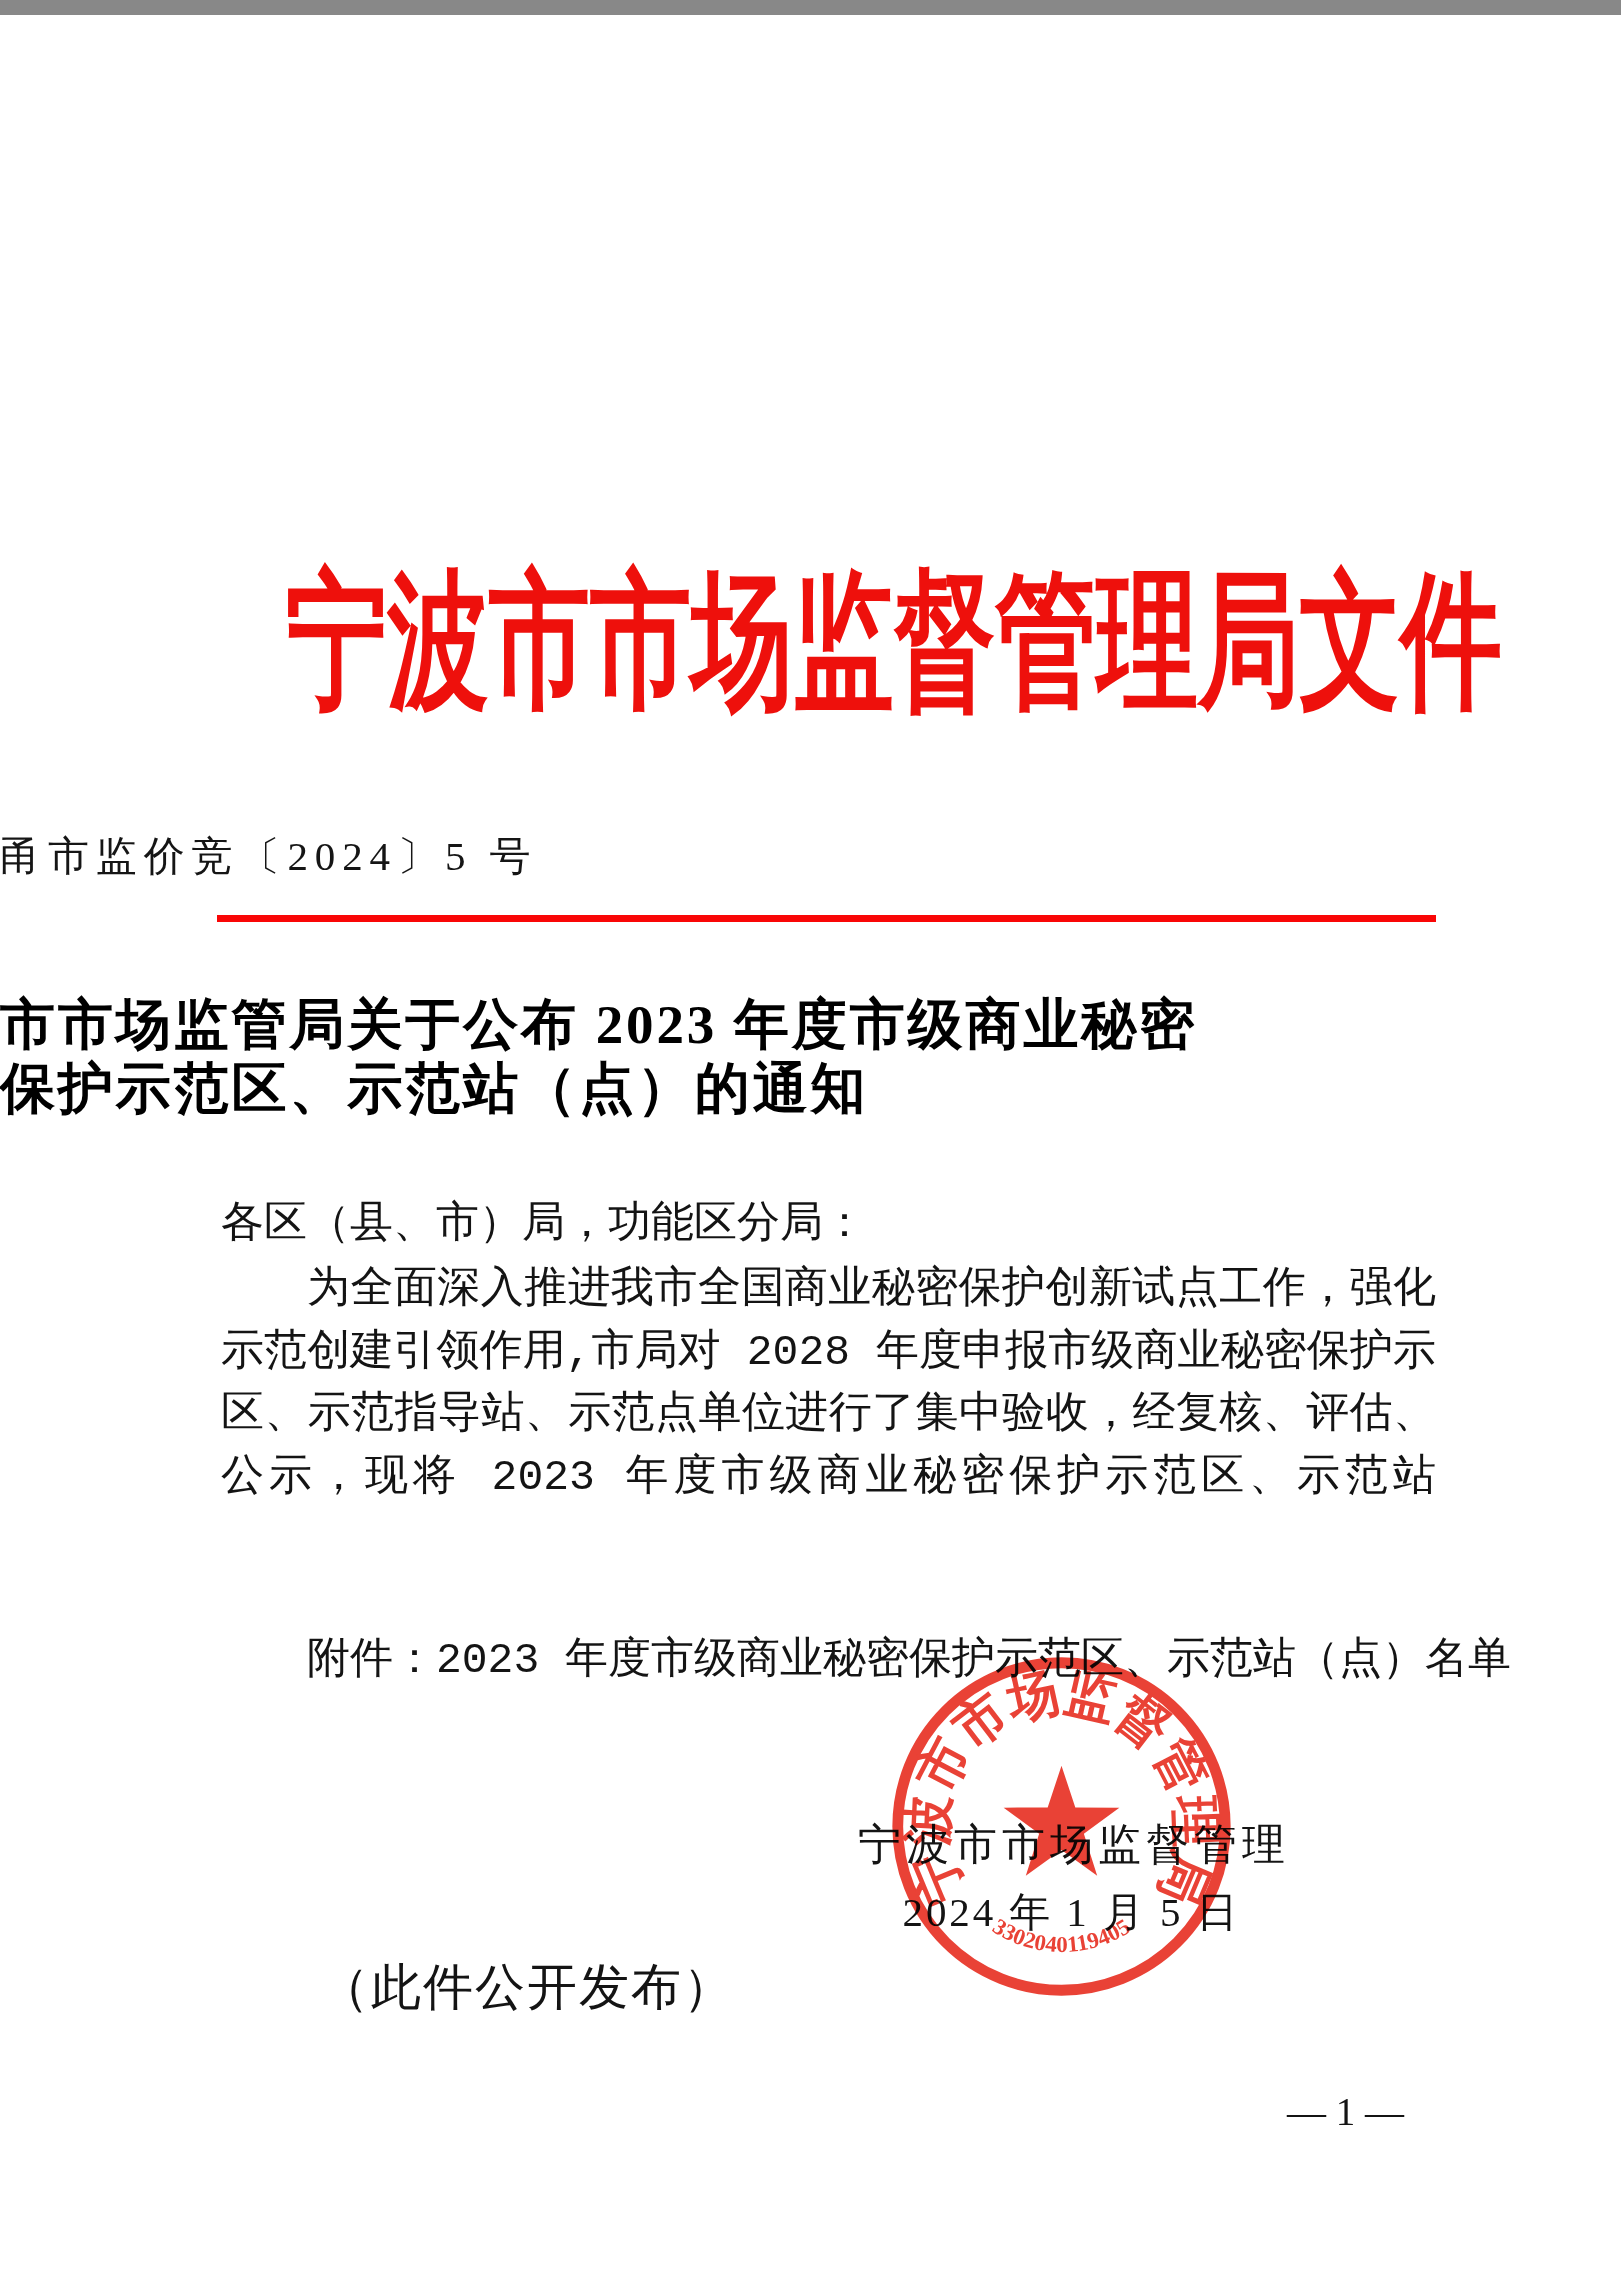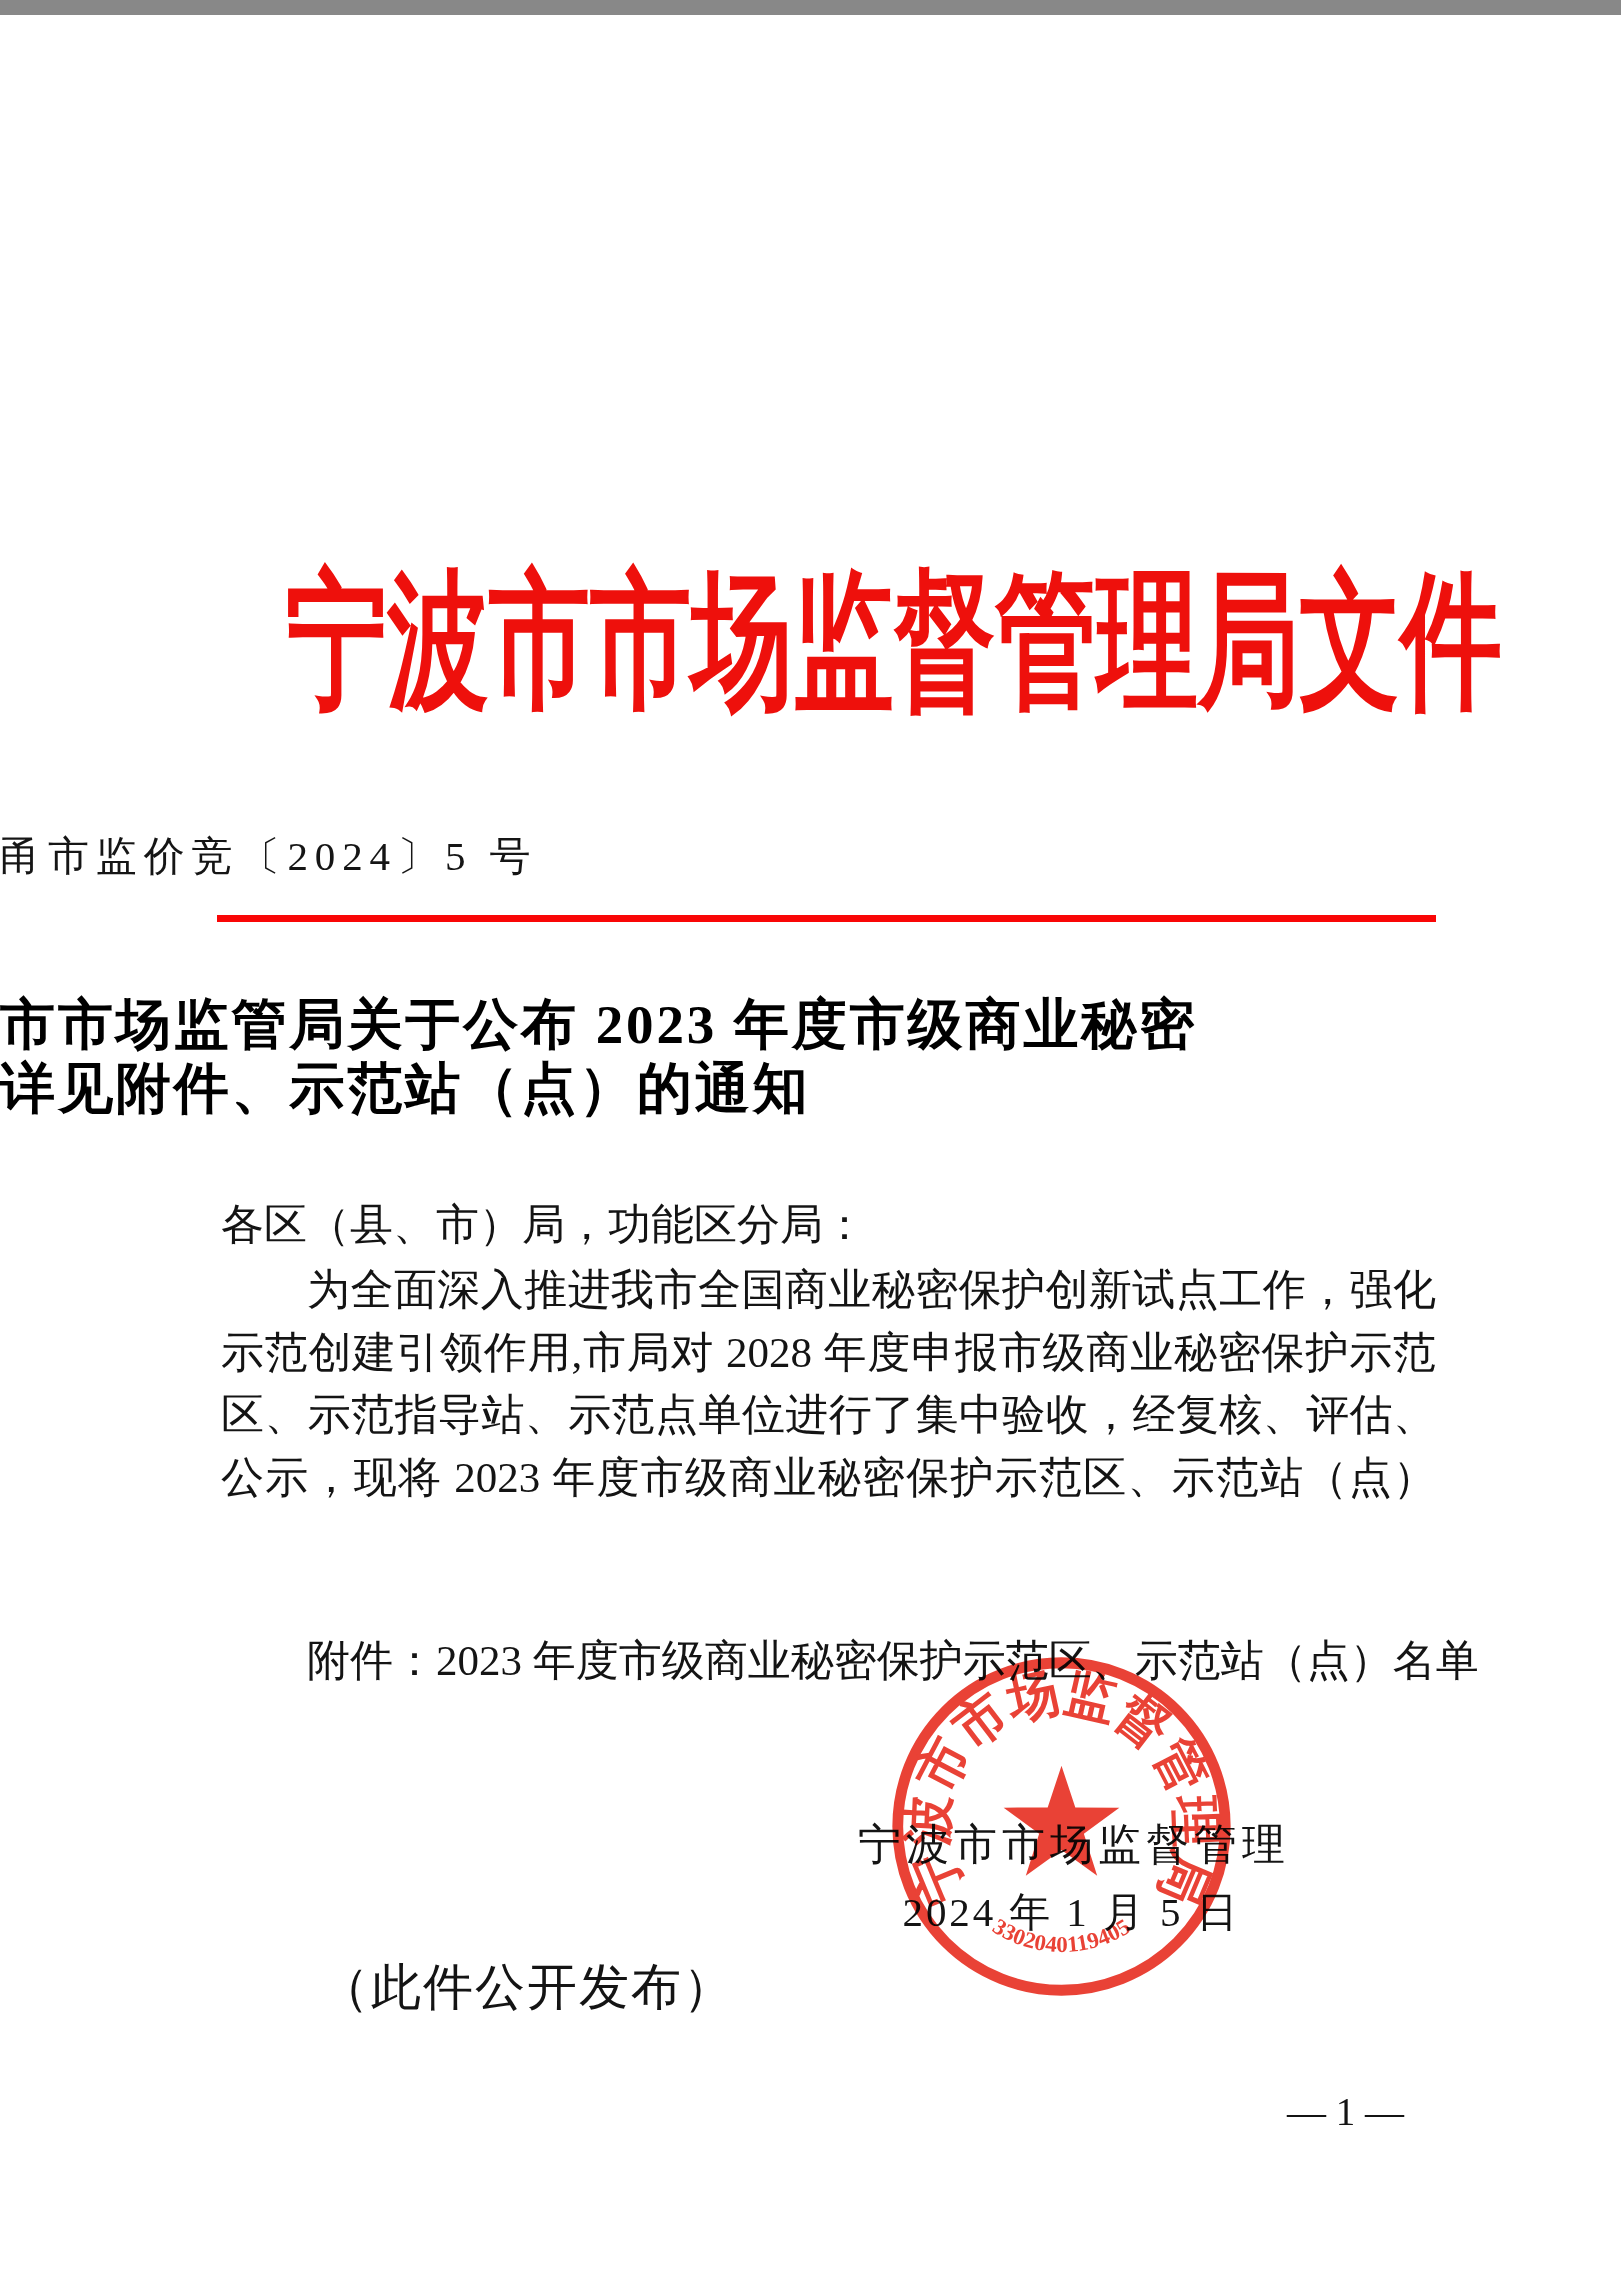--- a/index.html
+++ b/index.html
@@ -53,20 +53,21 @@
     color:#000;
   }
   
   .body-line {
     position:absolute;
     left:221px; width:1215px;
     font-size:43px;
     line-height:61px;
     white-space:nowrap;
     color:#141414;
+    font-family:Liberation Mono, monospace;
   }
   .just {
     white-space:normal;
     text-align:justify;
     text-align-last:justify;
     text-justify:inter-character;
     overflow:hidden; height:61px;
   }
   .indent { padding-left:86px; width:1129px; }
   .indent-only { padding-left:86px; }
@@ -117,21 +118,21 @@
   <div class="header-wrap">
     <span class="header-scale">宁波市市场监督管理局文件</span>
   </div>
 
   <div class="doc-number">甬市监价竞〔2024〕5 号</div>
 
   <div class="red-rule"></div>
 
   <div class="doc-title">
     <div>市市场监管局关于公布 2023 年度市级商业秘密</div>
-    <div>详见附件、示范站（点）的通知</div>
+    <div>保护示范区、示范站（点）的通知</div>
   </div>
 
   <div class="body-line" style="top:1179px;">各区（县、市）局，功能区分局：</div>
 
   <div class="body-line just indent" style="top:1244px;">为全面深入推进我市全国商业秘密保护创新试点工作，强化</div>
   <div class="body-line just" style="top:1307px;">示范创建引领作用,市局对 2028 年度申报市级商业秘密保护示范</div>
   <div class="body-line just" style="top:1369px;">区、示范指导站、示范点单位进行了集中验收，经复核、评估、</div>
   <div class="body-line just" style="top:1432px;">公示，现将 2023 年度市级商业秘密保护示范区、示范站（点）名</div>
 
   <div class="body-line indent-only" style="top:1615px;">附件：2023 年度市级商业秘密保护示范区、示范站（点）名单</div>

